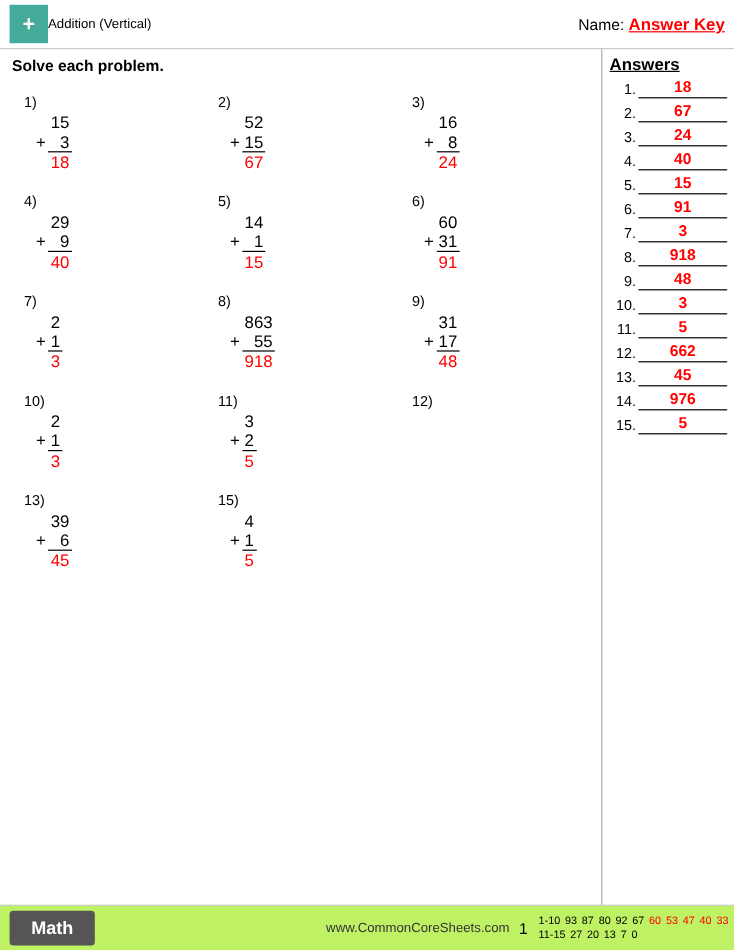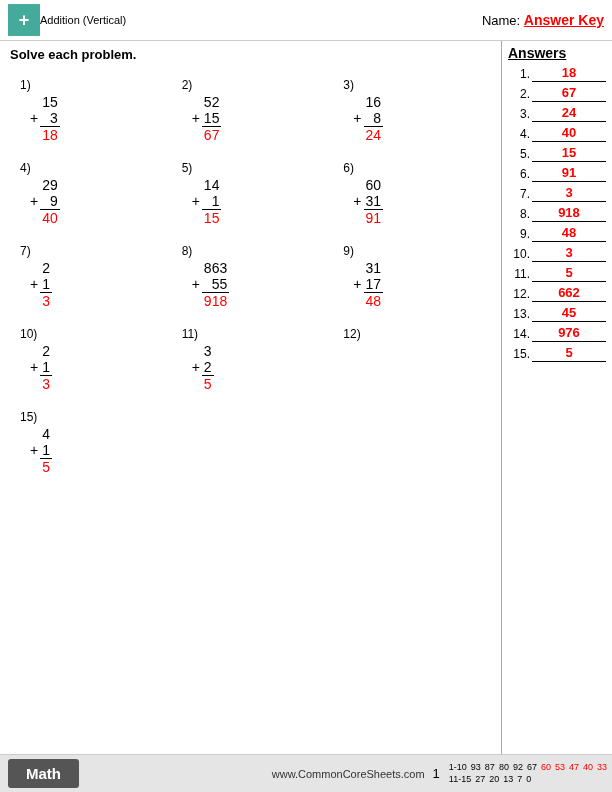--- a/index.html
+++ b/index.html
@@ -145,21 +145,21 @@
       padding-bottom: 1px;
     }
 
     
     #footer {
       position: absolute;
       bottom: 0;
       left: 0;
       width: 612px;
       height: 38px;
-      background: #e5e5e5;
+      background: #bef264;
       border-top: 1px solid #ccc;
       display: flex;
       align-items: center;
     }
 
     #math-badge {
       background: #555;
       color: white;
       font-size: 15px;
       font-weight: bold;
@@ -426,20 +426,39 @@
         </tr>
         <tr>
           <td>&nbsp;</td>
           <td class="answer">5</td>
         </tr>
       </tbody>
           </table>
     </div>
         <div class="problem">
       <span class="problem-number">12)</span>
+    </div>
+        <div class="problem">
+      <span class="problem-number">13)</span>
+      <table class="problem-table">
+        <tbody>
+              <tr>
+          <td class="plus">&nbsp;</td>
+          <td>39</td>
+        </tr>
+        <tr>
+          <td class="plus">+</td>
+          <td>6</td>
+        </tr>
+        <tr>
+          <td>&nbsp;</td>
+          <td class="answer">45</td>
+        </tr>
+      </tbody>
+          </table>
     </div>
         <div class="problem">
       <span class="problem-number">15)</span>
       <table class="problem-table">
         <tbody>
               <tr>
           <td class="plus">&nbsp;</td>
           <td>4</td>
         </tr>
         <tr>

